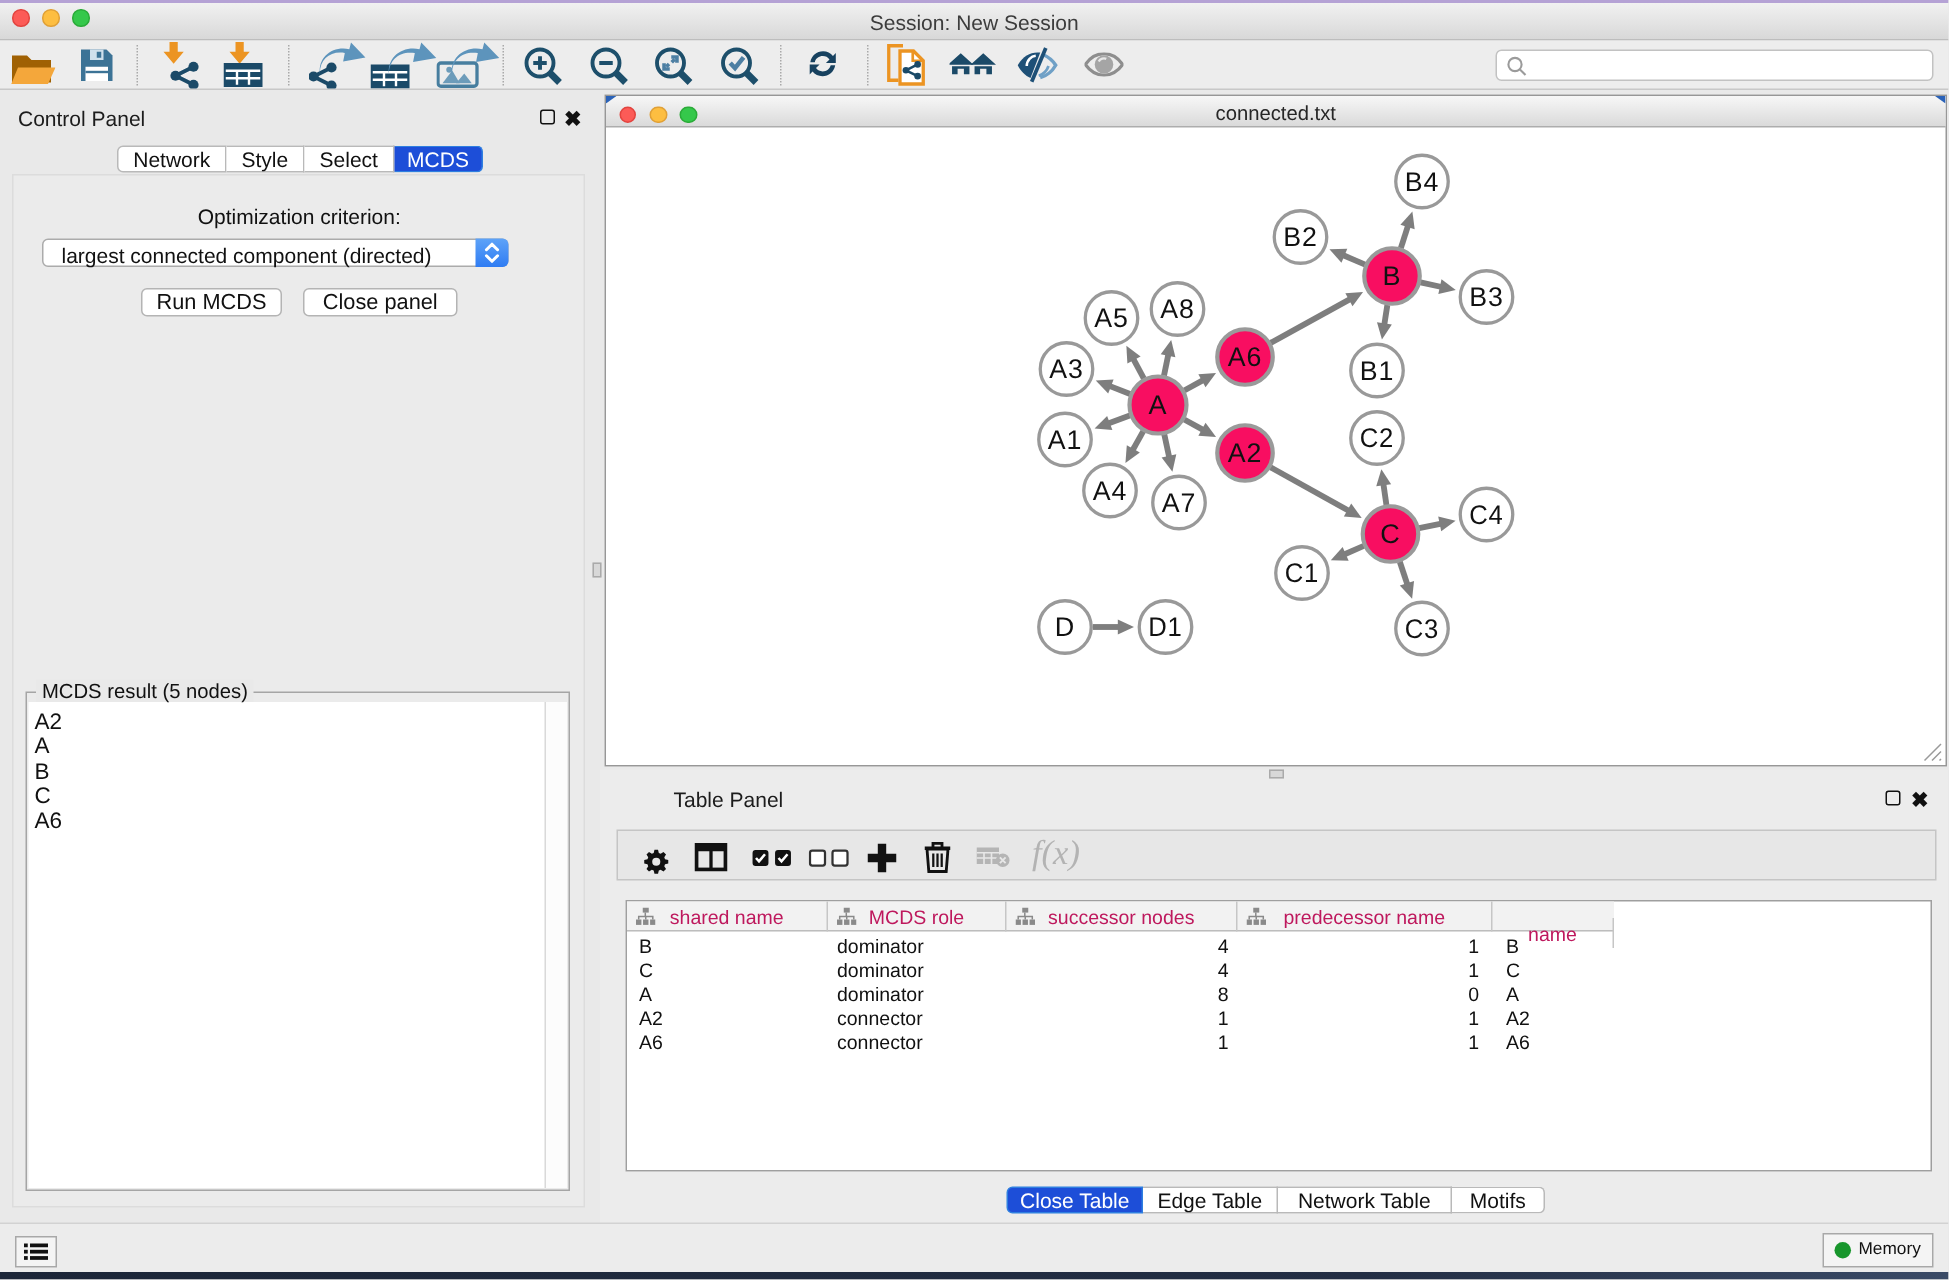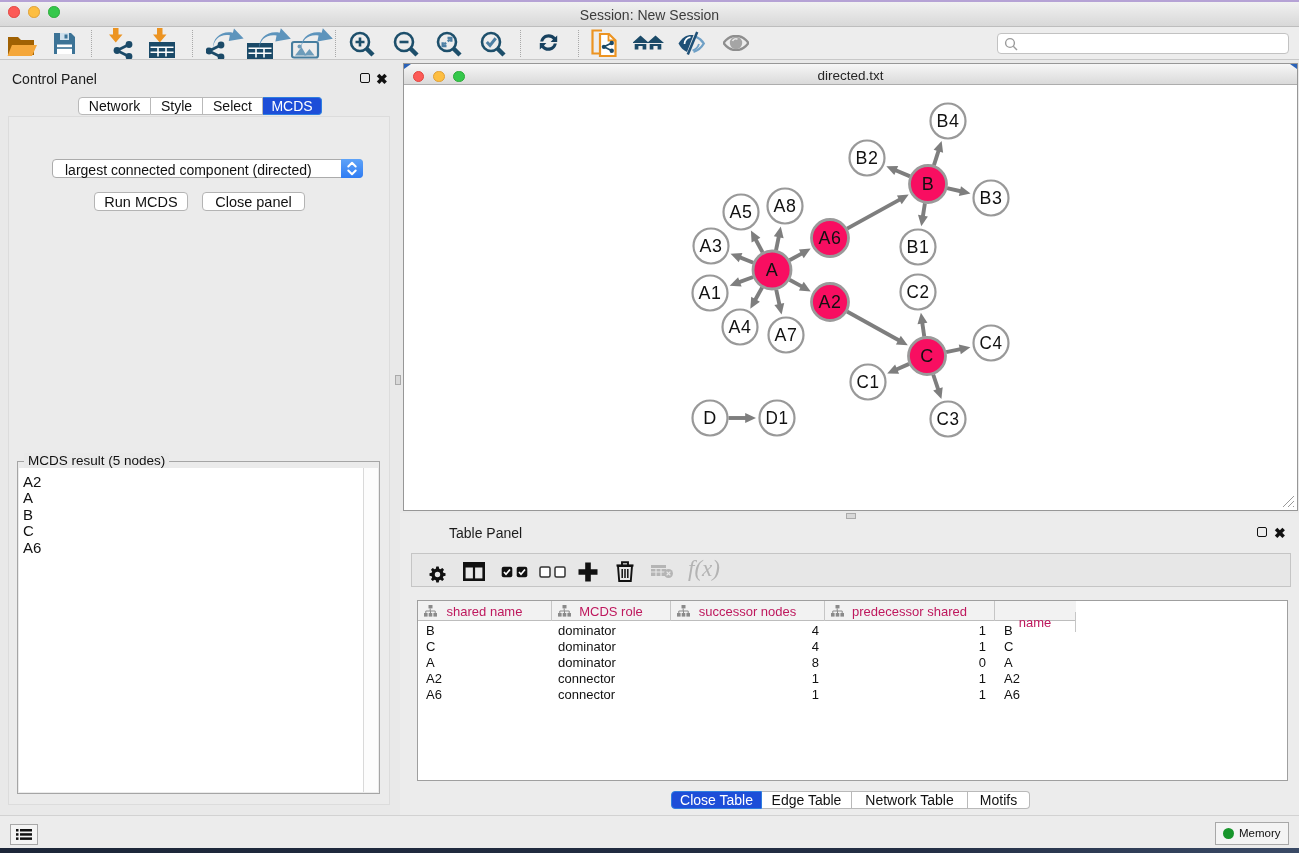--- a/index.html
+++ b/index.html
@@ -20,21 +20,21 @@
 .closex { font-size:14px; font-weight:bold; color:#111; position:absolute; }
 
 .seg { position:absolute; display:flex; font-size:14px; }
 .seg div { background:#fff; border:1px solid #b9b9b9; border-left:none; color:#111;
   display:flex; align-items:center; justify-content:center; height:17.5px; }
 .seg div:first-child { border-left:1px solid #b9b9b9; border-radius:4px 0 0 4px; }
 .seg div:last-child { border-radius:0 4px 4px 0; }
 .seg div.act { background:#1d4ed8; border-color:#2f7fe0; color:#fff; }
 #tabcontent { left:8px; top:56px; width:382px; height:689px; background:#ebebeb; border:1px solid #dcdcdc; position:absolute;}
 #optlabel { width:100%; text-align:center; top:76px; font-size:14px; color:#111; position:absolute; }
-#dropdown { left:52px; top:99px; width:311px; height:19px; background:#fff; border:1px solid #ababab; border-radius:4px; position:absolute;}
+#dropdown { left:28px; top:99px; width:311px; height:19px; background:#fff; border:1px solid #ababab; border-radius:4px; position:absolute;}
 #dropdown .txt { left:12px; top:1.5px; font-size:14px; color:#111; position:absolute; }
 #ddbtn { right:-1px; top:-1px; width:22px; height:19px; background:linear-gradient(#5ea3f8,#2f7cf3); border-radius:0 4px 4px 0; position:absolute; }
 .btn { background:#fff; border:1px solid #b4b4b4; border-radius:4px; font-size:14.5px; color:#111;
   display:flex; align-items:center; justify-content:center; position:absolute; height:19px; }
 
 #groupbox { left:17px; top:401px; width:363px; height:333px; border:1px solid #a5a5a5; position:absolute; }
 #grouplabel { left:24px; top:393px; background:#e9e9e9; padding:0 4px; font-size:13.5px; color:#111; position:absolute; }
 #mcdslist { left:1px; top:6px; right:1px; bottom:1px; background:#fff; position:absolute; }
 #mcdslist .items { left:4px; top:6px; font-size:15px; color:#111; line-height:16.4px; position:absolute; }
 #mcdssb { right:0; top:0; width:15px; height:100%; background:#fcfcfc; border-left:1px solid #d9d9d9; position:absolute; }
@@ -237,20 +237,21 @@
   <div class="ptitle">Control Panel</div>
   <div class="maxbtn" style="left:360px;top:13px;"></div>
   <div class="closex" style="left:376px;top:11px;">✖</div>
   <div class="seg" style="left:78px;top:37px;">
     <div style="width:73px;">Network</div>
     <div style="width:52px;">Style</div>
     <div style="width:60px;">Select</div>
     <div style="width:59px;" class="act">MCDS</div>
   </div>
   <div id="tabcontent"></div>
+  <div id="optlabel">Optimization criterion:</div>
   <div id="dropdown">
     <div class="txt">largest connected component (directed)</div>
     <div id="ddbtn">
       <svg width="22" height="19" viewBox="0 0 22 19">
         <path d="M7.3 7.5 L11 3.8 L14.7 7.5 M7.3 11.5 L11 15.2 L14.7 11.5" stroke="#fff" stroke-width="2" fill="none" stroke-linejoin="round" stroke-linecap="round"></path>
       </svg>
     </div>
   </div>
   <div class="btn" style="left:94px;top:132px;width:94px;">Run MCDS</div>
   <div class="btn" style="left:202px;top:132px;width:103px;">Close panel</div>
@@ -266,21 +267,21 @@
   <div id="nettitle">
     <svg style="position:absolute;left:0;top:0;" width="7" height="5" viewBox="0 0 7 5">
         <path d="M0 0 L7 0 L0 5 Z" fill="#2a62b8"></path>
       </svg>
     <svg style="position:absolute;right:0;top:0;" width="7" height="5" viewBox="0 0 7 5">
         <path d="M0 0 L7 0 L7 5 Z" fill="#2a62b8"></path>
       </svg>
     <div class="light" style="left:8.5px;top:6.5px;background:#fc5b57;border:0.5px solid #e2443f;"></div>
     <div class="light" style="left:29px;top:6.5px;background:#fdbe41;border:0.5px solid #e0a036;"></div>
     <div class="light" style="left:49px;top:6.5px;background:#35c84b;border:0.5px solid #2aab38;"></div>
-    <div class="title">directed.txt</div>
+    <div class="title">connected.txt</div>
   </div>
   <svg id="netcanvas" class="abs" viewBox="0 0 893 425">
   <g stroke="#7e7e7e" stroke-width="3.9">
 <line x1="358.6" y1="166.4" x2="351.0" y2="152.3"></line>
 <line x1="372.0" y1="164.4" x2="375.1" y2="149.2"></line>
 <line x1="349.4" y1="176.7" x2="334.7" y2="170.9"></line>
 <line x1="349.2" y1="191.0" x2="333.9" y2="196.6"></line>
 <line x1="358.2" y1="201.4" x2="350.6" y2="215.0"></line>
 <line x1="372.2" y1="203.6" x2="375.7" y2="219.9"></line>
 <line x1="385.5" y1="174.3" x2="399.0" y2="166.9"></line>
@@ -462,21 +463,21 @@
 <div class="hcell" style="left:407px;width:170px;">
           <svg style="position:absolute;left:6px;top:4px;" width="13" height="12" viewBox="0 0 13 12">
             <g fill="#8a8a8a">
               <rect x="4.5" y="0" width="4" height="3.4"></rect>
               <rect x="0" y="8" width="3.6" height="3.6"></rect>
               <rect x="4.7" y="8" width="3.6" height="3.6"></rect>
               <rect x="9.4" y="8" width="3.6" height="3.6"></rect>
               <path d="M6.2 3.4 L6.2 6 M1.8 8 L1.8 6 L11.2 6 L11.2 8 M6.5 6 L6.5 8" stroke="#8a8a8a" stroke-width="1" fill="none"></path>
             </g>
           </svg>
-          <span>predecessor shared</span>
+          <span>predecessor name</span>
         </div>
 <div class="hcell" style="left:577px;width:81px;margin-top:11px;">
           <span>name</span>
         </div>
 
     </div>
     <div class="trow" style="left:8px;top:22px;">B</div>
 <div class="trow" style="left:140px;top:22px;">dominator</div>
 <div class="trow" style="left:253px;top:22px;width:148px;text-align:right;">4</div>
 <div class="trow" style="left:407px;top:22px;width:161px;text-align:right;">1</div>

